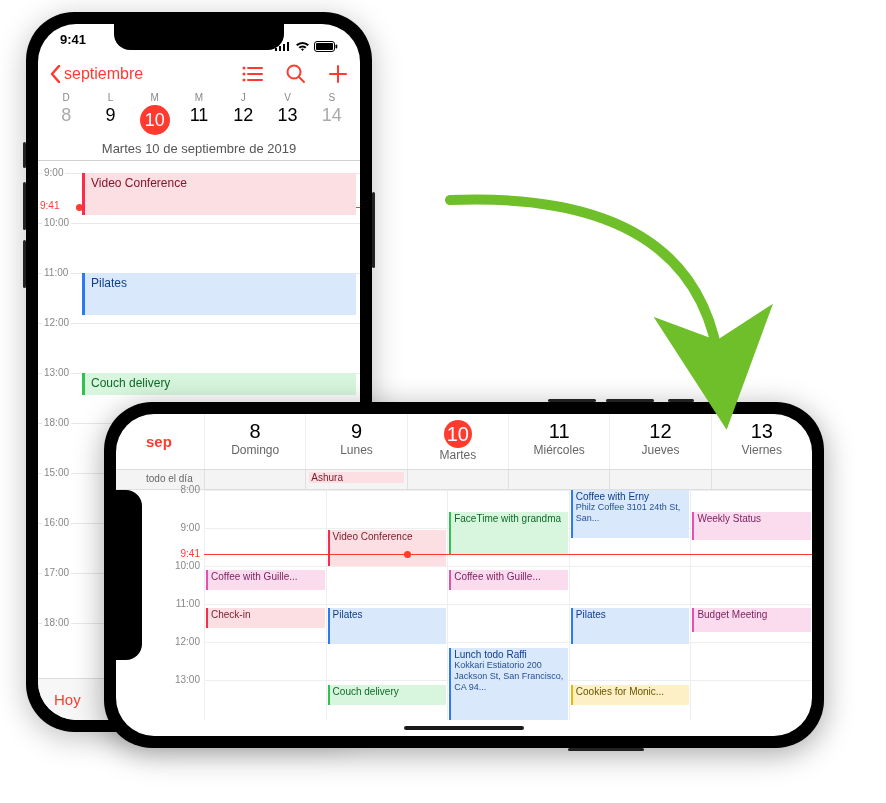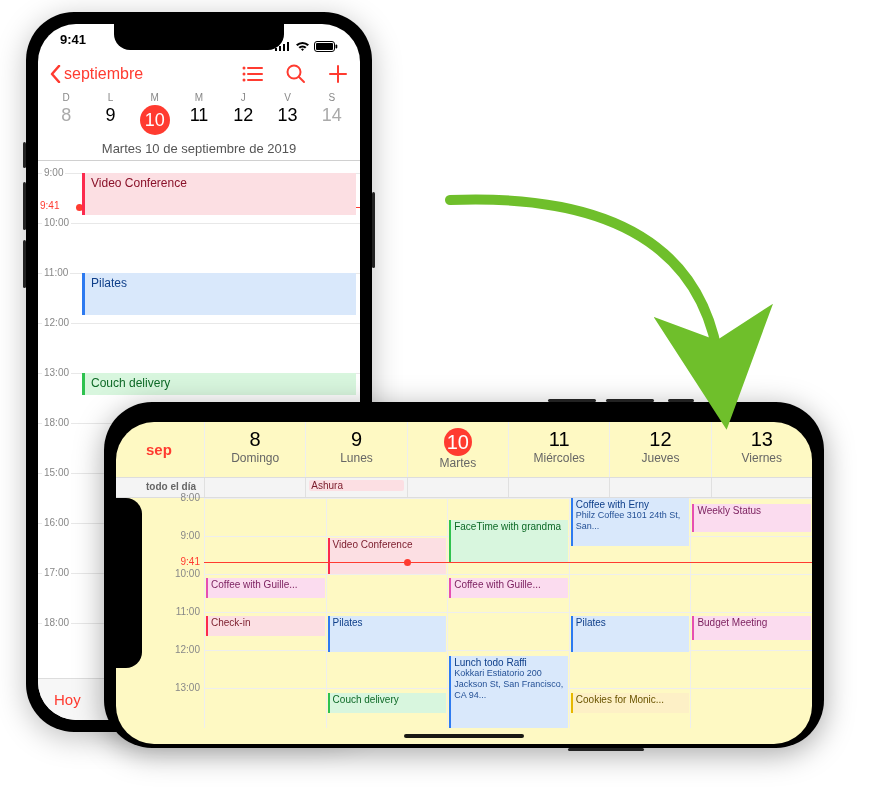--- a/index.html
+++ b/index.html
@@ -103,23 +103,23 @@
     left: 104px; top: 402px;
     width: 720px; height: 346px;
     background: #000;
     border-radius: 48px;
     padding: 12px;
     box-shadow: 0 6px 30px rgba(0,0,0,.35);
     z-index: 30;
   }
   .phone-landscape .screen {
     width: 100%; height: 100%;
-    background: #fef9c3;
+    background: #ffffff;
     border-radius: 38px;
-    overflow: hidden; position: relative; margin-top: 8px;
+    overflow: hidden; position: relative;
   }
   .notch-l {
     position: absolute; left: 0; top: 50%; transform: translateY(-50%);
     height: 170px; width: 26px; background: #000;
     border-top-right-radius: 16px; border-bottom-right-radius: 16px;
     z-index: 20;
   }
   .buttons-l .b { position: absolute; background: #222; border-radius: 2px; }
   .buttons-l .vol1 { top: -3px; right: 130px; height: 3px; width: 26px; }
   .buttons-l .vol2 { top: -3px; right: 170px; height: 3px; width: 48px; }
@@ -139,21 +139,21 @@
   .wv-col .nm  { font-size: 12px; color: #666; }
   .wv-col.today .num {
     background: #ff3b30; color: #fff; display: inline-block;
     width: 28px; height: 28px; line-height: 28px; border-radius: 50%;
   }
 
   .allday-row {
     display: flex; height: 20px; font-size: 10px; border-bottom: 1px solid #ddd;
     background: #f4f4f4;
   }
-  .allday-row .lbl { width: 88px; padding-left: 30px; padding-top:3px; color: #666; font-size:10px;font-weight:bold; }
+  .allday-row .lbl { width: 88px; padding-left: 30px; padding-top:3px; color: #666; font-size:10px; }
   .allday-row .cells { flex: 1; display: flex; }
   .allday-row .cell { flex: 1; border-left: 1px solid #e0e0e0; padding: 2px 3px; overflow:hidden; white-space:nowrap; }
   .allday-ev { background: #fcdfe3; color: #7a1a2a; font-size: 10px; padding:0 2px; border-radius:2px; display:inline-block; width:100%; }
 
   .wv-grid {
     position: relative; height: 230px; display: flex;
   }
   .wv-times { width: 88px; position: relative; }
   .wv-times .hr { position: absolute; right: 4px; font-size: 10px; color: #888; }
   .wv-body { flex: 1; position: relative; display: flex; }
@@ -440,21 +440,21 @@
               <div class="sub">Philz Coffee 3101 24th St, San...</div>
             </div>
             <div class="wev c-blue" style="top: 118px; height: 36px;">
               <div>Pilates</div>
             </div>
             <div class="wev c-yellow" style="top: 195px; height: 20px;">
               <div>Cookies for Monic...</div>
             </div>
           </div>
           <div class="wv-daycol">
-            <div class="wev c-pink" style="top: 6px; height: 28px;">
+            <div class="wev c-pink" style="top: 22px; height: 28px;">
               <div>Weekly Status</div>
             </div>
             <div class="wev c-pink" style="top: 118px; height: 24px;">
               <div>Budget Meeting</div>
             </div>
           </div>
           <div class="wv-now" style="top: 63.9667px;">
             <div class="dot" style="left: calc(33.3333% - 3px);"></div>
           </div>
         </div>

